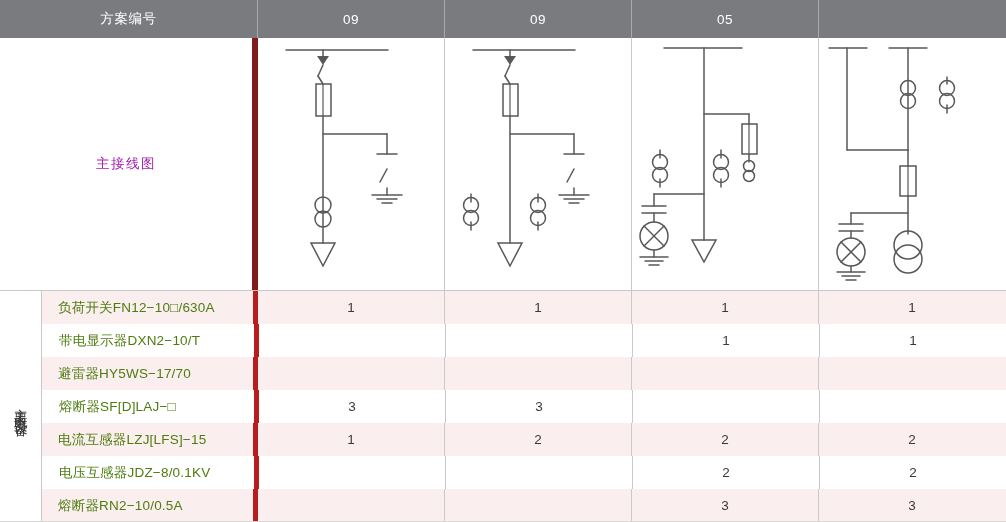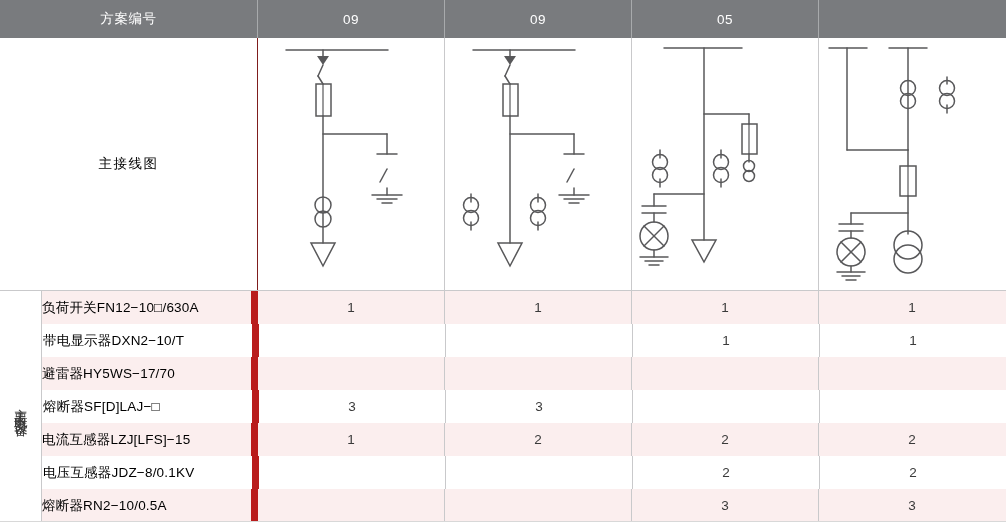--- a/index.html
+++ b/index.html
@@ -60,22 +60,22 @@
     display: flex;
     background: #ffffff;
   }
   .diag-label-cell {
     width: 258px;
     height: 252px;
     display: flex;
     align-items: center;
     justify-content: center;
     box-sizing: border-box;
-    border-right: 1px solid #7f1d1d;
-    color: #000000;
+    border-right: 6px solid #7f1d1d;
+    color: #a21caf;
     font-size: 13.5px;
     letter-spacing: 1.5px;
   }
   .diag-cell {
     width: 187px;
     height: 252px;
     box-sizing: border-box;
     border-right: 1px solid #c9c9cb;
     position: relative;
   }
@@ -129,23 +129,24 @@
     box-sizing: border-box;
   }
   .drow.odd  { background: #fbeeee; }
   .drow.even { background: #ffffff; justify-content: flex-end; }
 
   .cell-name {
     width: 216px;
     box-sizing: border-box;
     display: flex;
     align-items: center;
+    padding-left: 16px;
     font-size: 13.5px;
-    color: #000000;
-    border-right: 7px solid #b91c1c;
+    color: #4d7c0f;
+    border-right: 5px solid #b91c1c;
     letter-spacing: 0.2px;
   }
   .cell-val {
     width: 187px;
     box-sizing: border-box;
     display: flex;
     align-items: center;
     justify-content: center;
     font-size: 13.5px;
     color: #3a3a3a;

